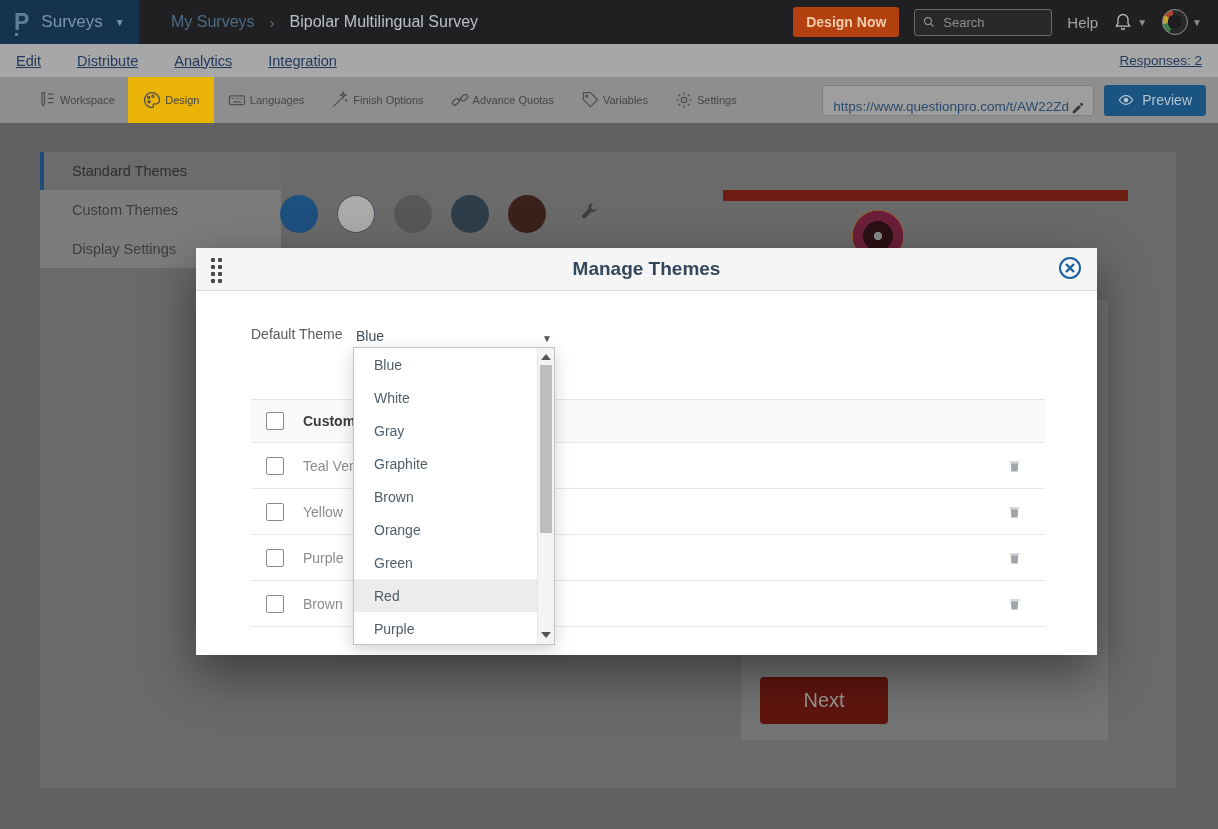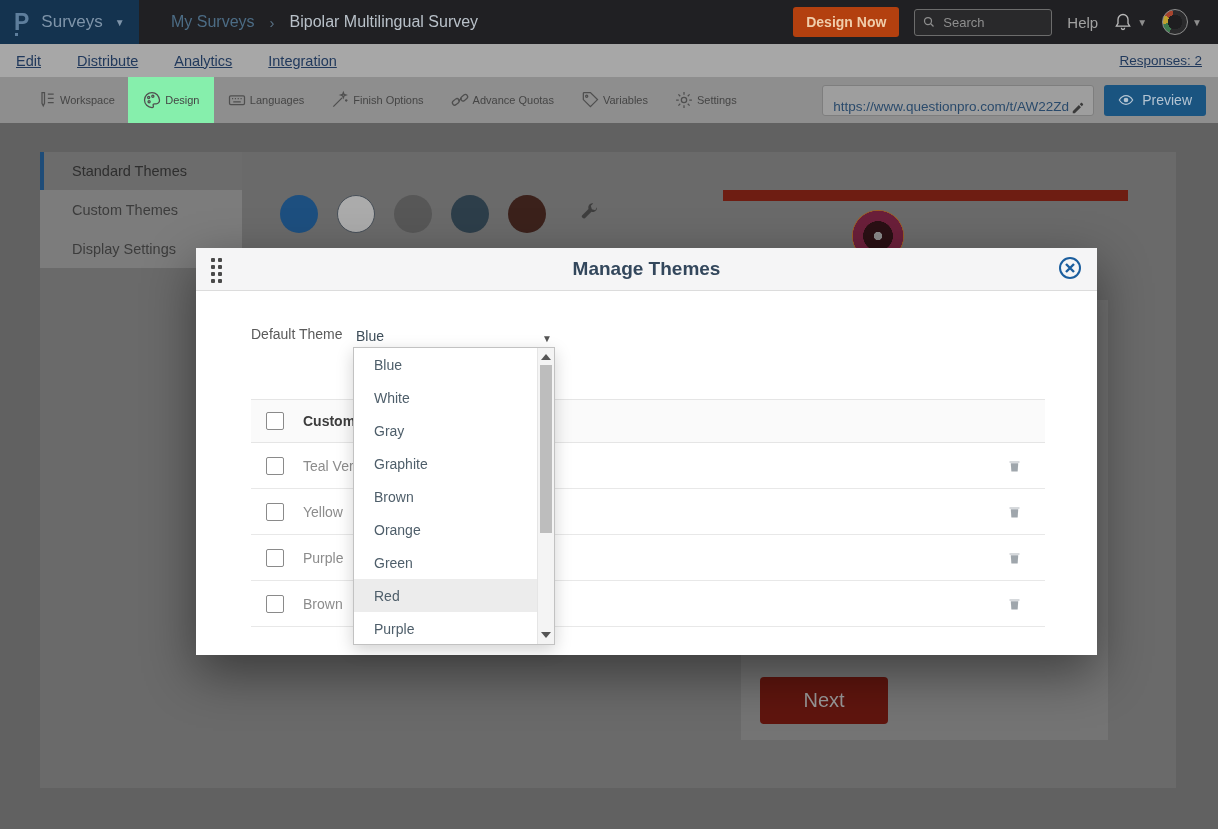--- a/index.html
+++ b/index.html
@@ -36,35 +36,35 @@
   .subnav{height:33px;background:#A7A7A7;display:flex;align-items:center;gap:36px;
           padding:0 16px;font-size:14.5px;color:#21395C;text-decoration:underline;}
   .tab{cursor:pointer;}
   .tab.active{text-decoration:underline;}
   .responses{margin-left:auto;font-size:13.5px;}
 
   
   .toolbar{height:46px;background:#8E8E8E;display:flex;align-items:stretch;padding-left:24px;}
   .tool{display:flex;align-items:center;justify-content:center;gap:3px;
         padding:0 13px;cursor:pointer;min-width:60px;}
-  .tool.active{background:#86efac;}
+  .tool.active{background:#eab308;}
   .tool svg{stroke:#4F4F4F;fill:none;stroke-width:1.5;width:20px;height:20px;}
   .tlabel{font-size:11px;color:#454545;white-space:nowrap;}
   .urlbox{margin-left:auto;width:272px;height:31px;background:#9E9E9E;border:1px solid #7E7E7E;
           border-radius:3px;align-self:center;display:flex;align-items:flex-end;
           padding:0 8px;box-sizing:border-box;}
   .urlbox input{flex:1;min-width:0;background:transparent;border:none;outline:none;
                 color:#2A4A6B;font-size:13.5px;font-family:inherit;}
   .preview-btn{margin:0 12px 0 10px;align-self:center;height:31px;background:#1A5480;border-radius:3px;
                color:#B4C4D2;font-size:14px;display:flex;align-items:center;gap:8px;
                padding:0 14px;cursor:pointer;}
 
   
   .card{position:absolute;left:40px;top:152px;width:1136px;height:636px;background:#6A6A6A;}
-  .sidebar{position:absolute;left:0;top:0;width:202px;font-size:14.5px;}
+  .sidebar{position:absolute;left:0;top:0;width:241px;font-size:14.5px;}
   .side-active{height:38px;background:#6C6C6C;border-left:4px solid #1E4C78;display:flex;
                align-items:center;padding-left:28px;color:#2E2E2E;cursor:pointer;box-sizing:border-box;}
   .side-rest{background:#7C7C7C;}
   .side-item{height:39px;display:flex;align-items:center;padding-left:32px;color:#3C3C3C;cursor:pointer;}
   .swatches{position:absolute;left:240px;top:43px;display:flex;gap:19px;align-items:center;}
   .swatch{width:38px;height:38px;border-radius:50%;box-sizing:border-box;cursor:pointer;}
   .wrench{margin-left:14px;cursor:pointer;}
   .wrench svg{width:20px;height:20px;fill:#3E3E3E;}
 
   

